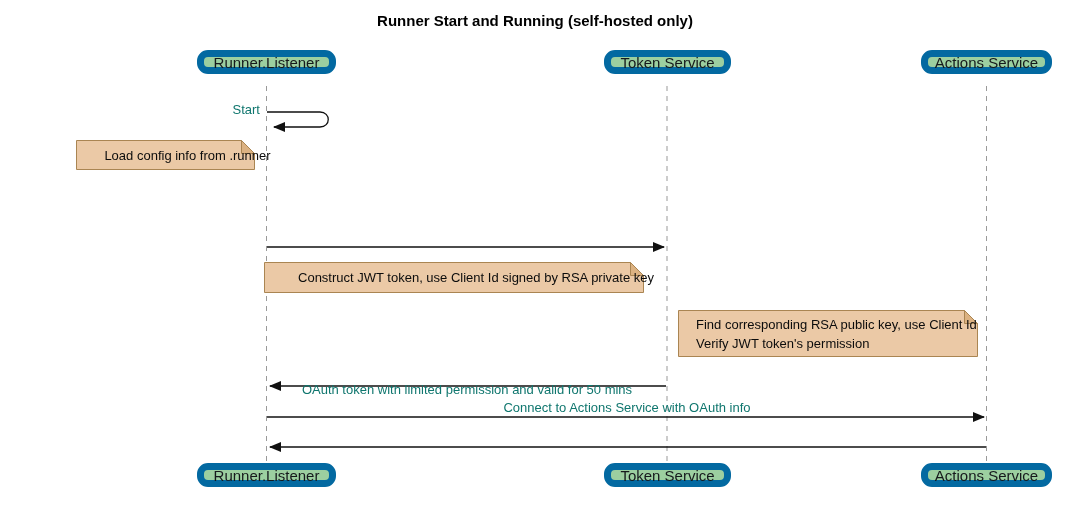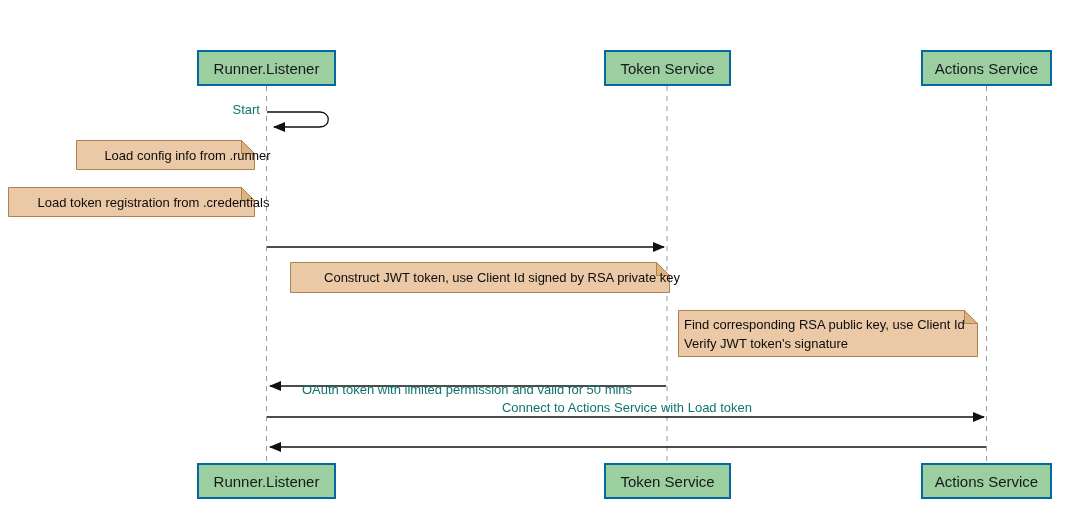--- a/index.html
+++ b/index.html
@@ -5,47 +5,48 @@
   html,body { margin:0; padding:0; background:#ffffff; }
   .canvas {
     position:relative; width:1070px; height:525px; background:#ffffff;
     font-family:"Liberation Sans", sans-serif; color:#111; overflow:hidden;
   }
   .title {
     position:absolute; left:0; top:12px; width:100%;
     text-align:center; font-size:15px; font-weight:bold; color:#000;
   }
   .participant {
-    position:absolute; height:36px;
-    background:#9ccfa0; border:2px solid #0369a1; border-radius:0;
+    position:absolute; height:24px;
+    background:#9ccfa0; border:7px solid #0369a1; border-radius:11px;
     display:flex; align-items:center; justify-content:center;
     font-size:15px; color:#16191c; box-sizing:border-box;
   }
   .svg-layer { position:absolute; left:0; top:0; pointer-events:none; }
   .msg-label { position:absolute; font-size:13px; line-height:14px; color:#0f766e; white-space:nowrap; }
   .center { text-align:center; }
   .right  { text-align:right; }
   .note { position:absolute; box-sizing:border-box; }
   .note-bg { position:absolute; left:0; top:0; }
   .note-body { fill:#ebc9a6; stroke:#aa8552; stroke-width:1; }
   .note-flap { fill:#dcb282; stroke:#aa8552; stroke-width:1; }
   .note-text {
     position:absolute; inset:0; display:flex; align-items:center; justify-content:center;
     font-size:13px; color:#0c0c0c; white-space:nowrap;padding-left:44px;
   }
   .note-text.multiline {
     flex-direction:column; align-items:flex-start; justify-content:center;
-    padding-left:6px; line-height:19px;
+    padding-left:18px; line-height:19px;
   }
 </style>
 </head>
 <body>
 
 <div class="canvas">
 
+  <div class="title">Runner Start and Running (self-hosted only)</div>
 
   <svg class="svg-layer" width="1070" height="525" viewBox="0 0 1070 525">
     <defs>
       <marker id="ah" markerWidth="12" markerHeight="10" refX="11" refY="5" orient="auto" markerUnits="userSpaceOnUse">
         <path d="M0 0 L12 5 L0 10 Z" fill="#111111"></path>
       </marker>
     </defs>
     <line x1="266.5" y1="86" x2="266.5" y2="463" stroke="#999999" stroke-width="1" stroke-dasharray="5 5"></line>
     <line x1="667" y1="86" x2="667" y2="463" stroke="#999999" stroke-width="1" stroke-dasharray="5 5"></line>
     <line x1="986.5" y1="86" x2="986.5" y2="463" stroke="#999999" stroke-width="1" stroke-dasharray="5 5"></line>
@@ -72,50 +73,43 @@
   </div>
   <div class="participant" style="left:604px; top:463px; width:127px;">
     <span>Token Service</span>
   </div>
   <div class="participant" style="left:921px; top:463px; width:131px;">
     <span>Actions Service</span>
   </div>
 
   <div class="msg-label right" style="left:150px; top:103px; width:110px;">Start</div>
   <div class="msg-label center" style="left:267px; top:370px; width:400px;margin-top:13px;">OAuth token with limited permission and valid for 50 mins</div>
-  <div class="msg-label center" style="left:267px; top:401px; width:720px;">Connect to Actions Service with Load token</div>
+  <div class="msg-label center" style="left:267px; top:401px; width:720px;">Connect to Actions Service with OAuth info</div>
 
   <div class="note" style="left:76px; top:140px; width:179px; height:30px;">
     <svg class="note-bg" width="179" height="30" viewBox="0 0 179 30">
       <path class="note-body" d="M0.5 0.5 H165.5 L178.5 13.5 V29.5 H0.5 Z"></path>
       <path class="note-flap" d="M165.5 0.5 V13.5 H178.5 Z"></path>
     </svg>
     <div class="note-text">Load config info from .runner</div>
   </div>
 
-  <div class="note" style="left:8px; top:187px; width:247px; height:30px;">
-    <svg class="note-bg" width="247" height="30" viewBox="0 0 247 30">
-      <path class="note-body" d="M0.5 0.5 H233.5 L246.5 13.5 V29.5 H0.5 Z"></path>
-      <path class="note-flap" d="M233.5 0.5 V13.5 H246.5 Z"></path>
-    </svg>
-    <div class="note-text">Load token registration from .credentials</div>
-  </div>
 
-  <div class="note" style="left:290px; top:262px; width:380px; height:31px;">
+  <div class="note" style="left:264px; top:262px; width:380px; height:31px;">
     <svg class="note-bg" width="380" height="31" viewBox="0 0 380 31">
       <path class="note-body" d="M0.5 0.5 H366.5 L379.5 13.5 V30.5 H0.5 Z"></path>
       <path class="note-flap" d="M366.5 0.5 V13.5 H379.5 Z"></path>
     </svg>
     <div class="note-text">Construct JWT token, use Client Id signed by RSA private key</div>
   </div>
 
   <div class="note" style="left:678px; top:310px; width:300px; height:47px;">
     <svg class="note-bg" width="300" height="47" viewBox="0 0 300 47">
       <path class="note-body" d="M0.5 0.5 H286.5 L299.5 13.5 V46.5 H0.5 Z"></path>
       <path class="note-flap" d="M286.5 0.5 V13.5 H299.5 Z"></path>
     </svg>
     <div class="note-text multiline">
       <span>Find corresponding RSA public key, use Client Id</span>
-      <span>Verify JWT token's signature</span>
+      <span>Verify JWT token's permission</span>
     </div>
   </div>
 
 </div>
 
 </body></html>

